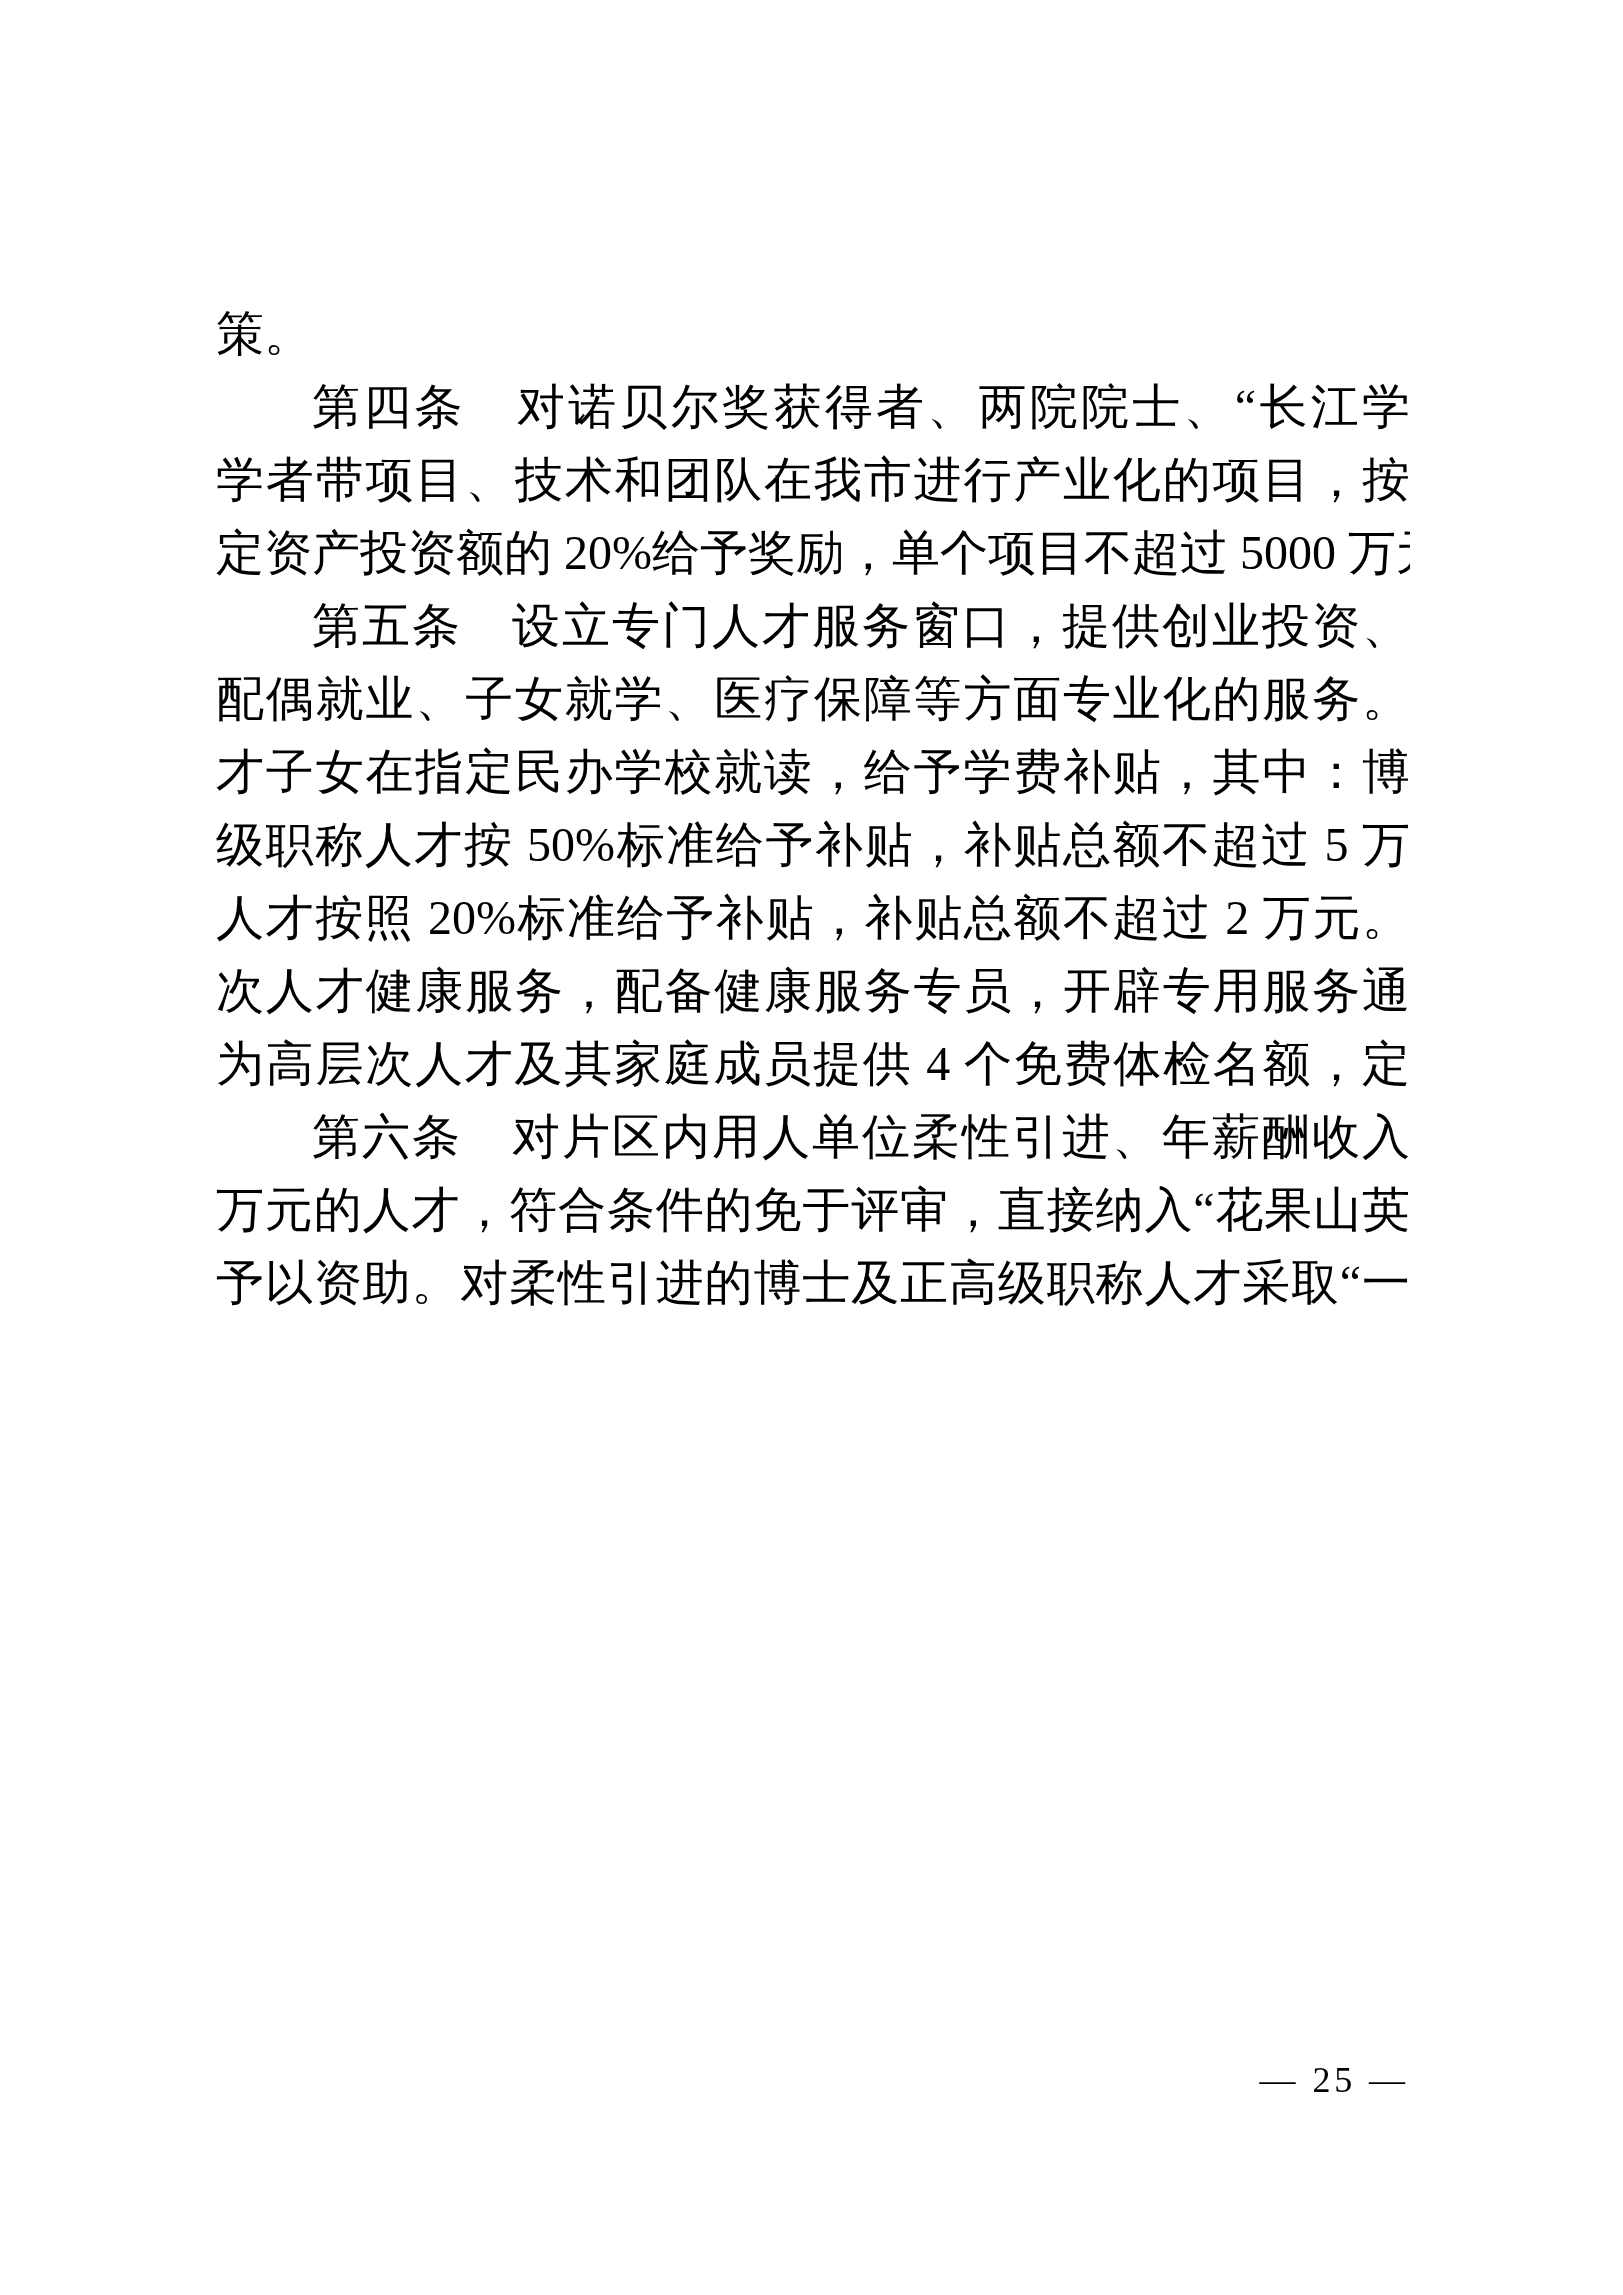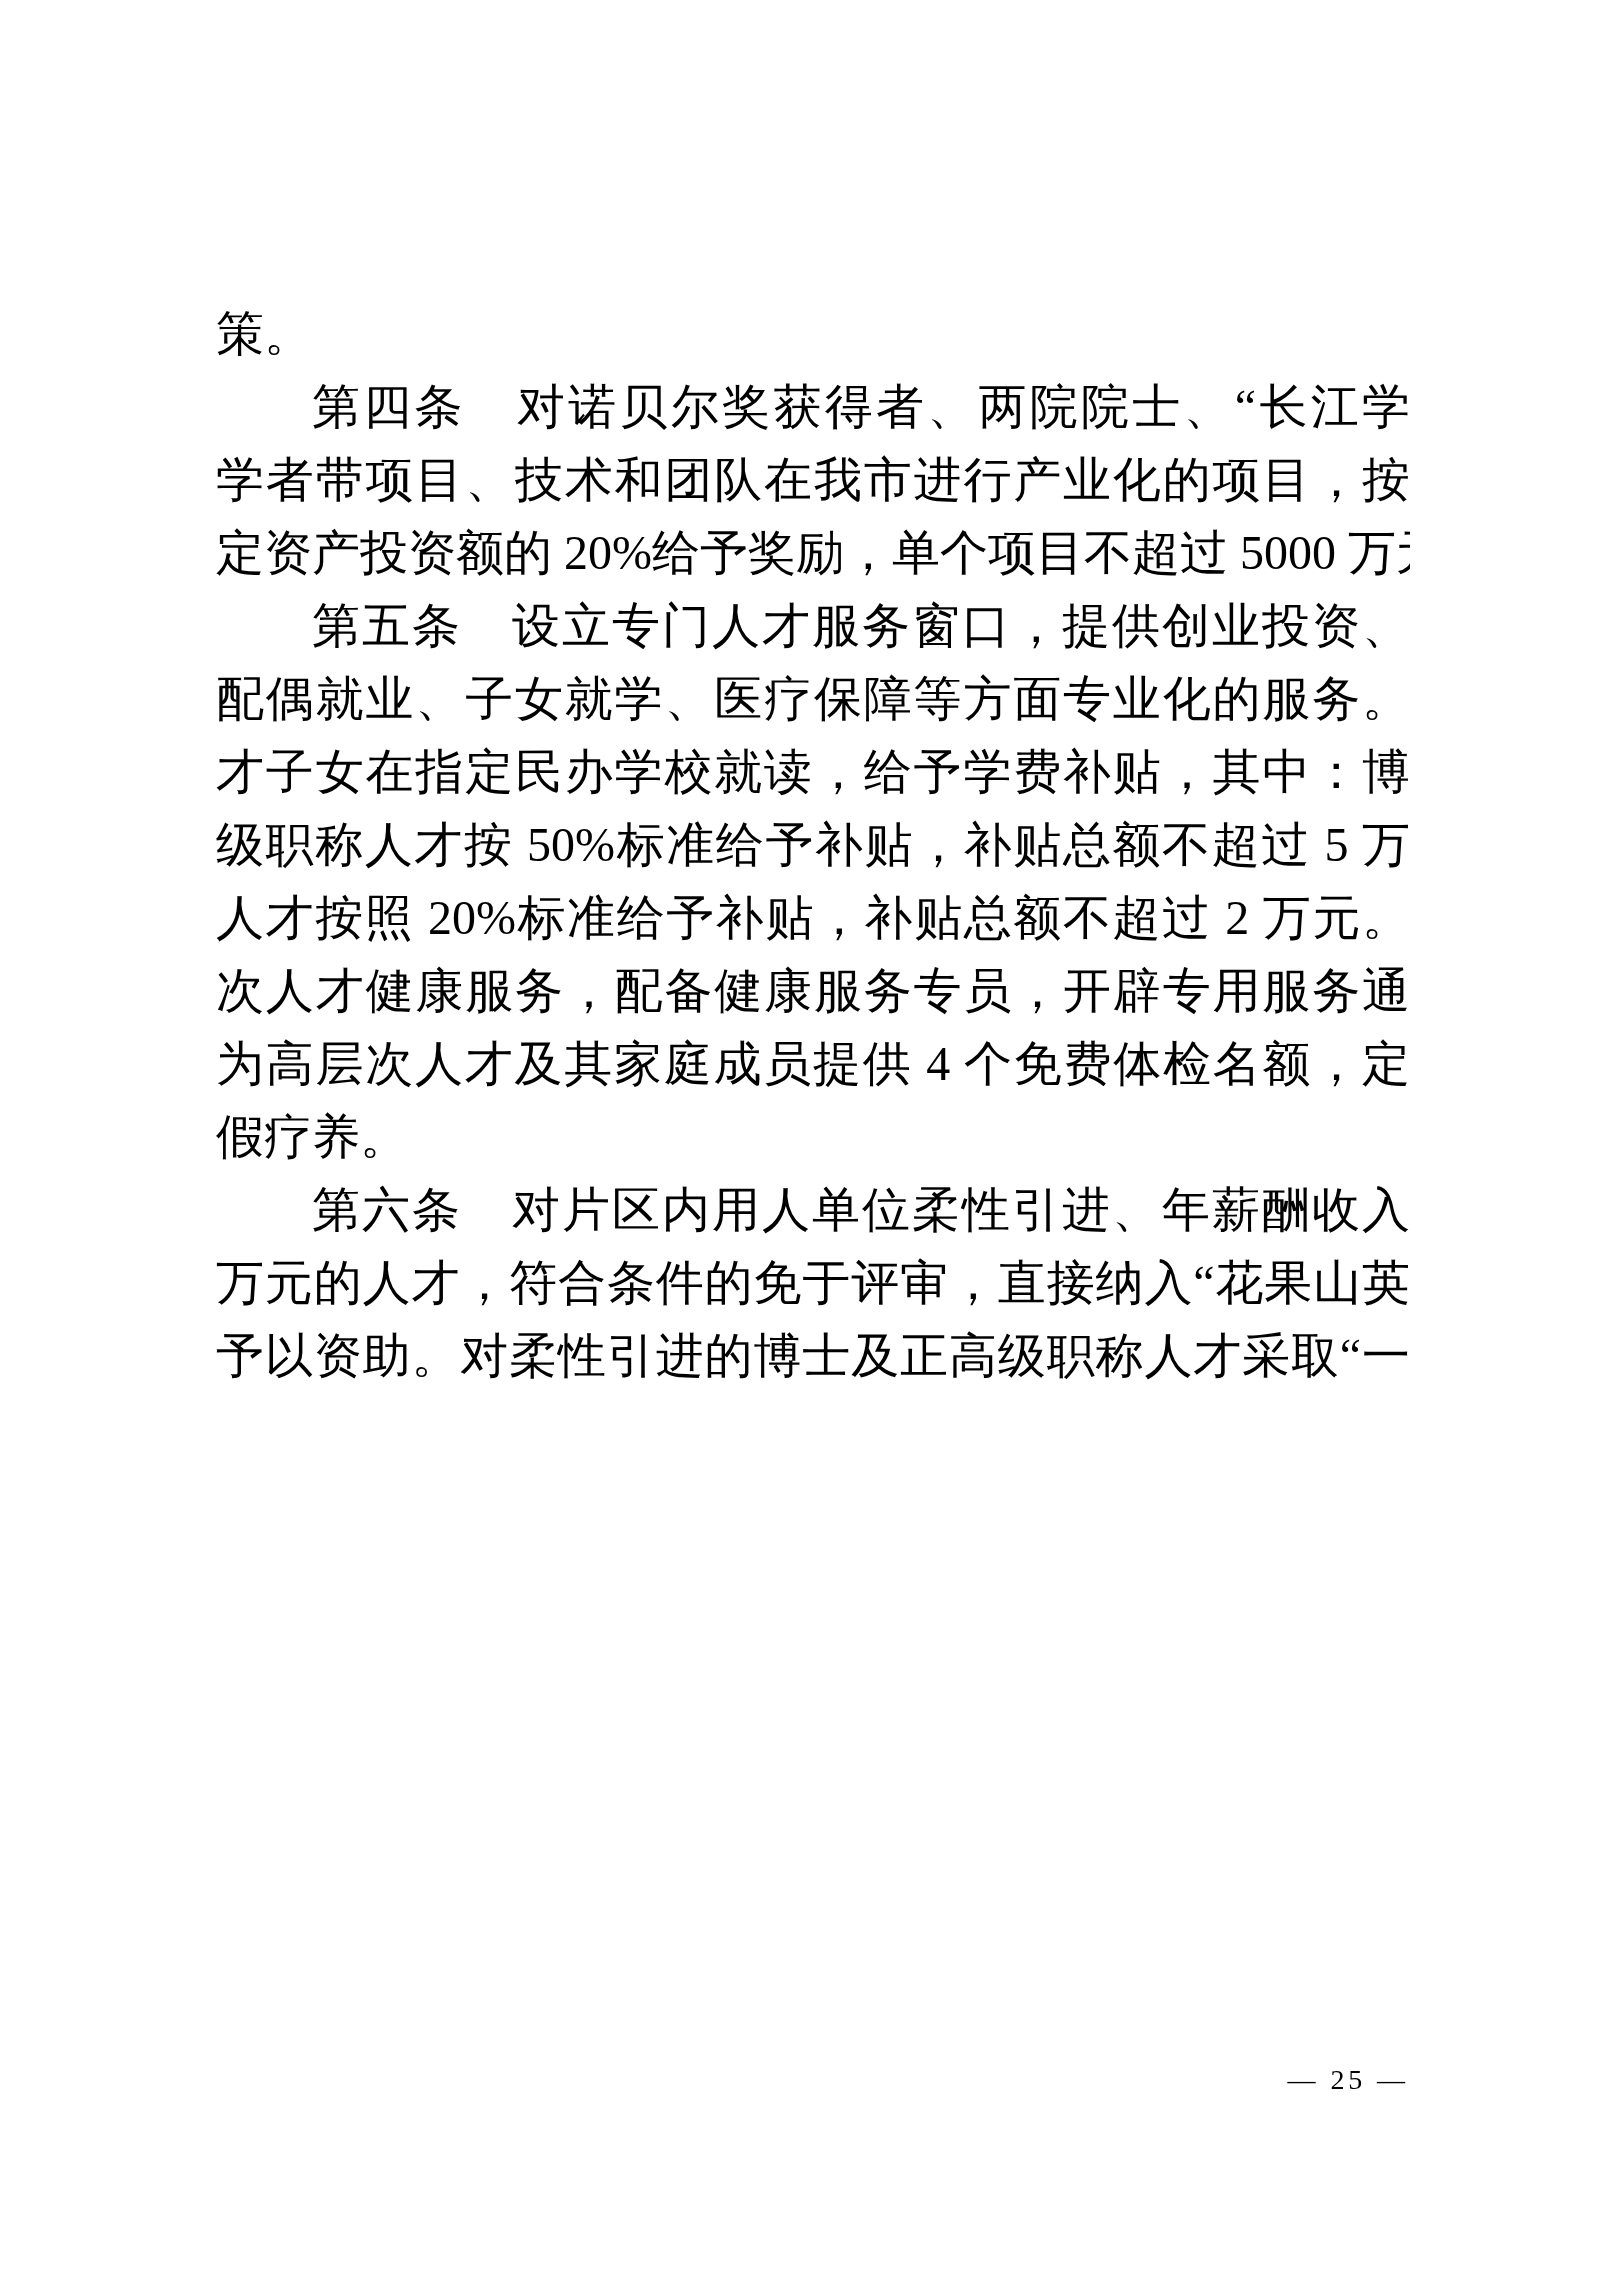--- a/index.html
+++ b/index.html
@@ -40,21 +40,21 @@
   .line.indent {
     padding-left: 96px;
   }
   .term {
     font-weight: normal;
   }
   .page-number {
     position: absolute;
     top: 2059px;
     right: 214px;
-    font-size: 28px;
+    font-size: 36px;
     line-height: 42px;
     letter-spacing: 3.9px;
   }
 </style>
 </head>
 <body>
 
 <div class="page">
   <div class="text-block">
 
@@ -73,21 +73,20 @@
     <div class="line justify"><span class="term"></span><span>才子女在指定民办学校就读，给予学费补贴，其中：博士及正高</span></div>
 
     <div class="line justify"><span class="term"></span><span>级职称人才按 50%标准给予补贴，补贴总额不超过 5 万元，其他</span></div>
 
     <div class="line justify"><span class="term"></span><span>人才按照 20%标准给予补贴，补贴总额不超过 2 万元。提供高层</span></div>
 
     <div class="line justify"><span class="term"></span><span>次人才健康服务，配备健康服务专员，开辟专用服务通道，每年</span></div>
 
     <div class="line justify"><span class="term"></span><span>为高层次人才及其家庭成员提供 4 个免费体检名额，定期组织休</span></div>
 
-    <div class="line"><span class="term"></span><span>假疗养。</span></div>
 
     <div class="line indent justify"><span class="term">第六条</span><span>　对片区内用人单位柔性引进、年薪酬收入不少于 30</span></div>
 
     <div class="line justify"><span class="term"></span><span>万元的人才，符合条件的免于评审，直接纳入“花果山英才计划”</span></div>
 
     <div class="line justify"><span class="term"></span><span>予以资助。对柔性引进的博士及正高级职称人才采取“一事一议”，</span></div>
 
 
   </div>
 

